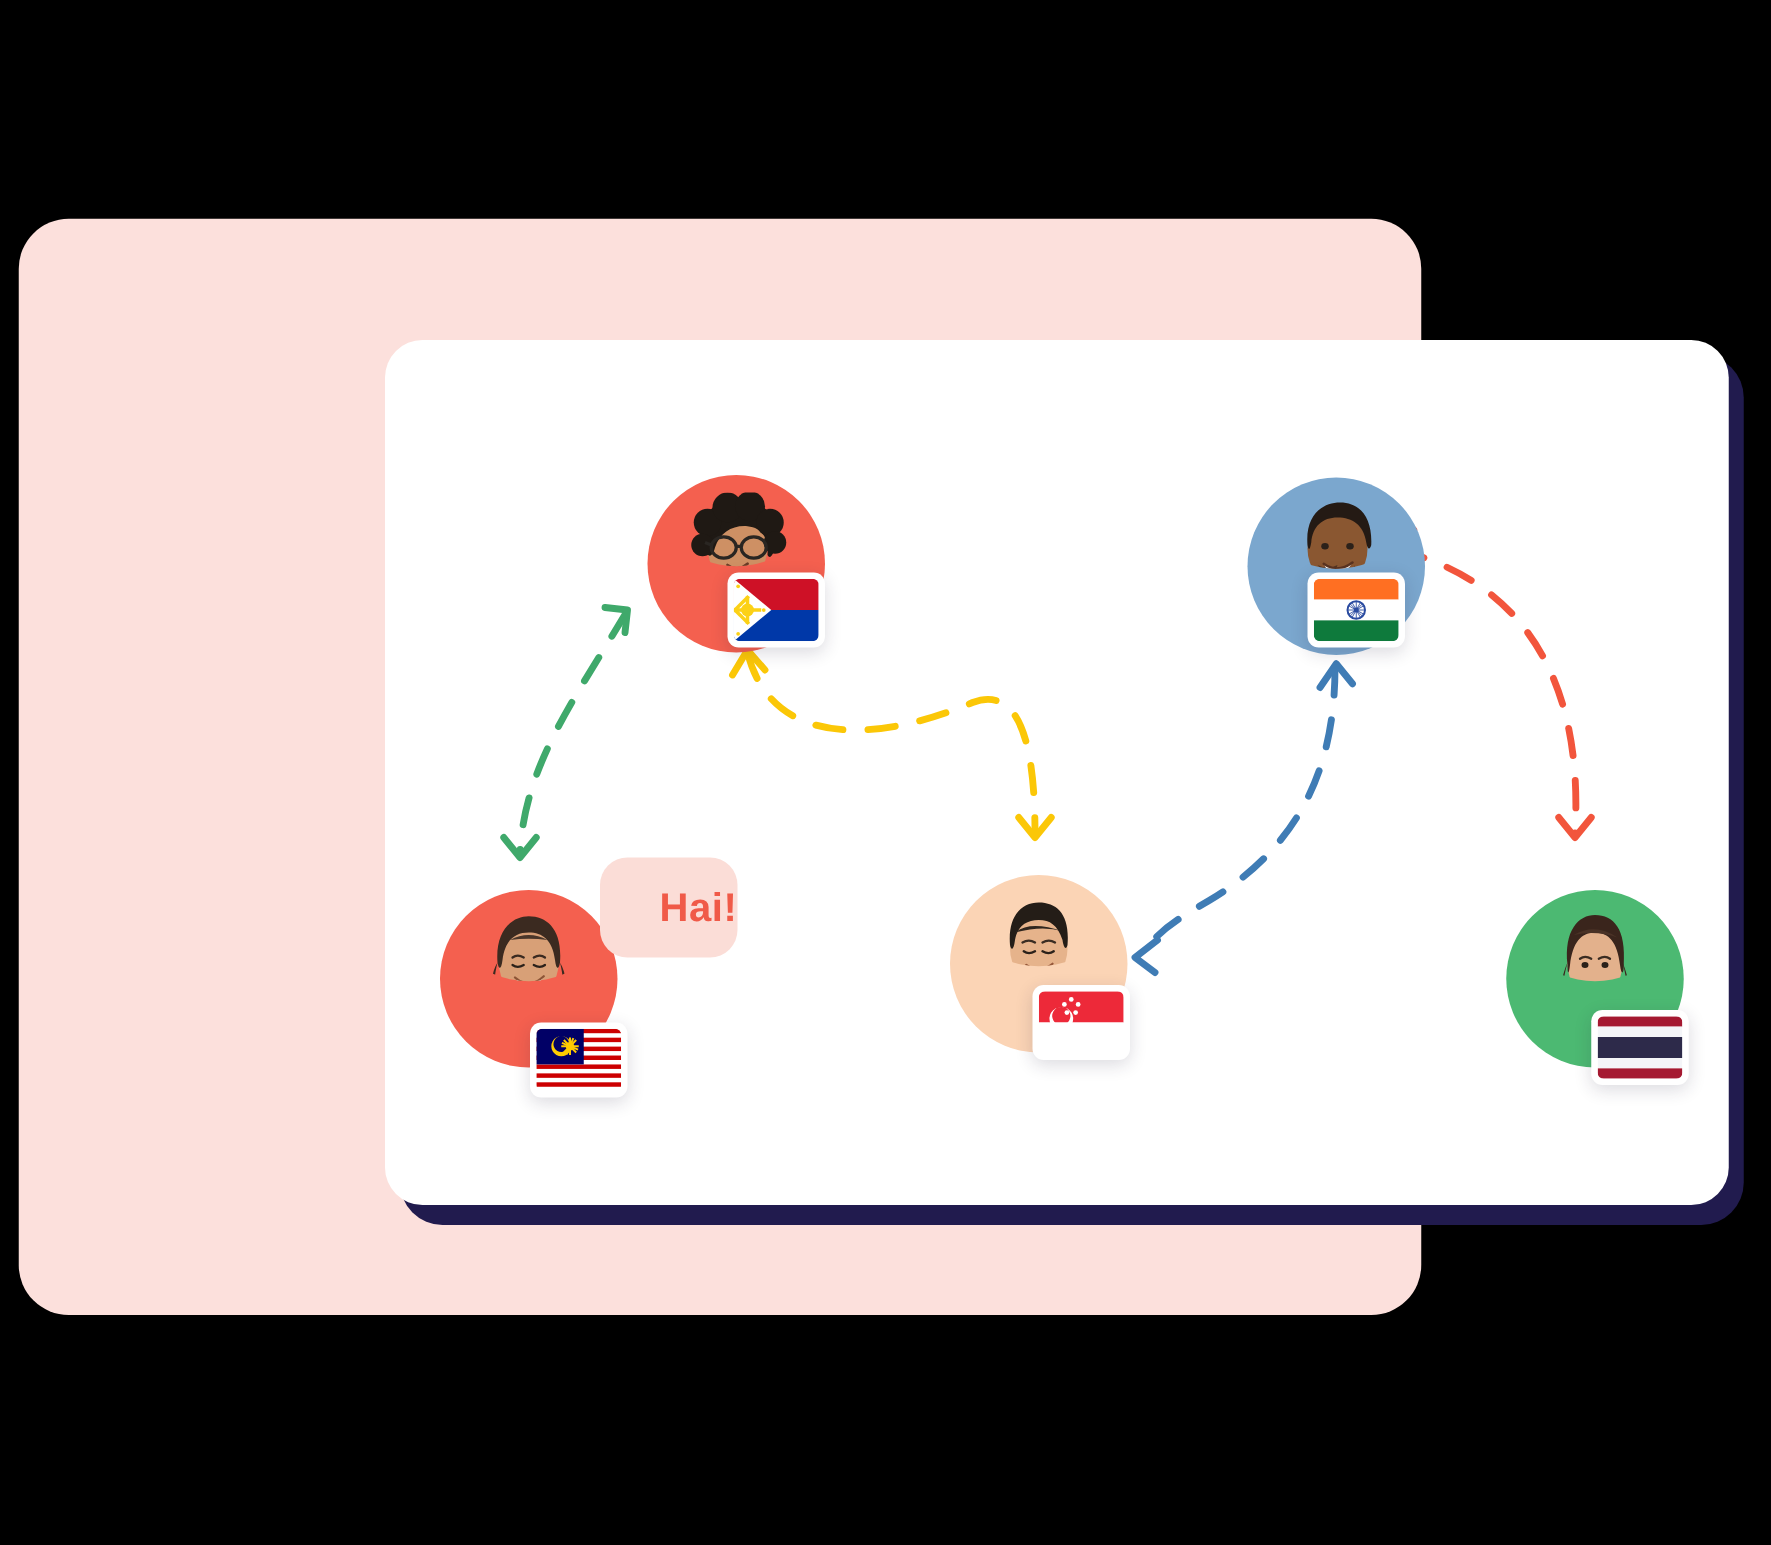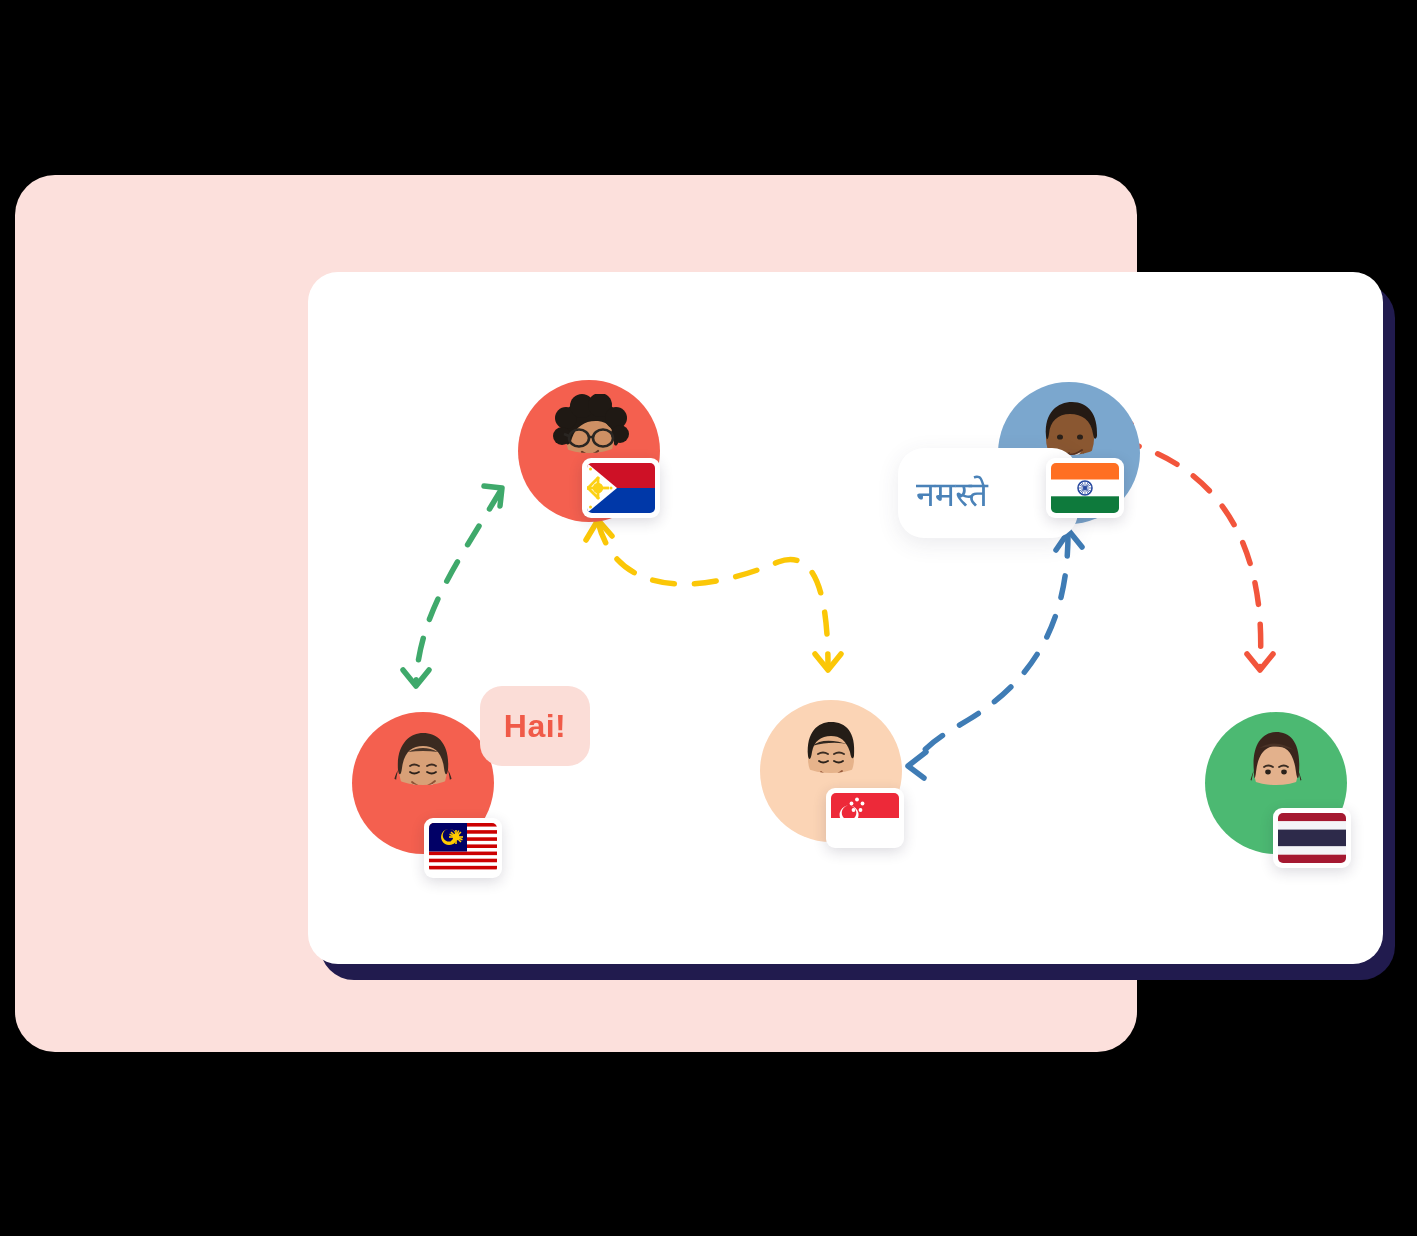--- a/index.html
+++ b/index.html
@@ -107,20 +107,21 @@
   }
   .bubble-hai {
     left: 480px;
     top: 686px;
     width: 110px;
     height: 80px;
     background: #FBDDD7;
     color: #F05A48;
     font-size: 32px;
     letter-spacing: .5px;
+    justify-content: flex-end;
   }
   .bubble-namaste {
     left: 898px;
     top: 448px;
     width: 180px;
     height: 90px;
     background: #FFFFFF;
     color: #4A82B8;
     font-size: 34px;
     border-radius: 26px;
@@ -429,17 +430,14 @@
           <rect y="41.7" width="68" height="8.3" fill="#A51931"></rect>
         </svg>
       </div>
     </div>
   </div>
 
   <div class="bubble bubble-hai">
     <span>Hai!</span>
   </div>
 
-  <div class="bubble bubble-namaste">
-    <span>नमस्ते</span>
-  </div>
 
 </div>
 
 </body></html>

